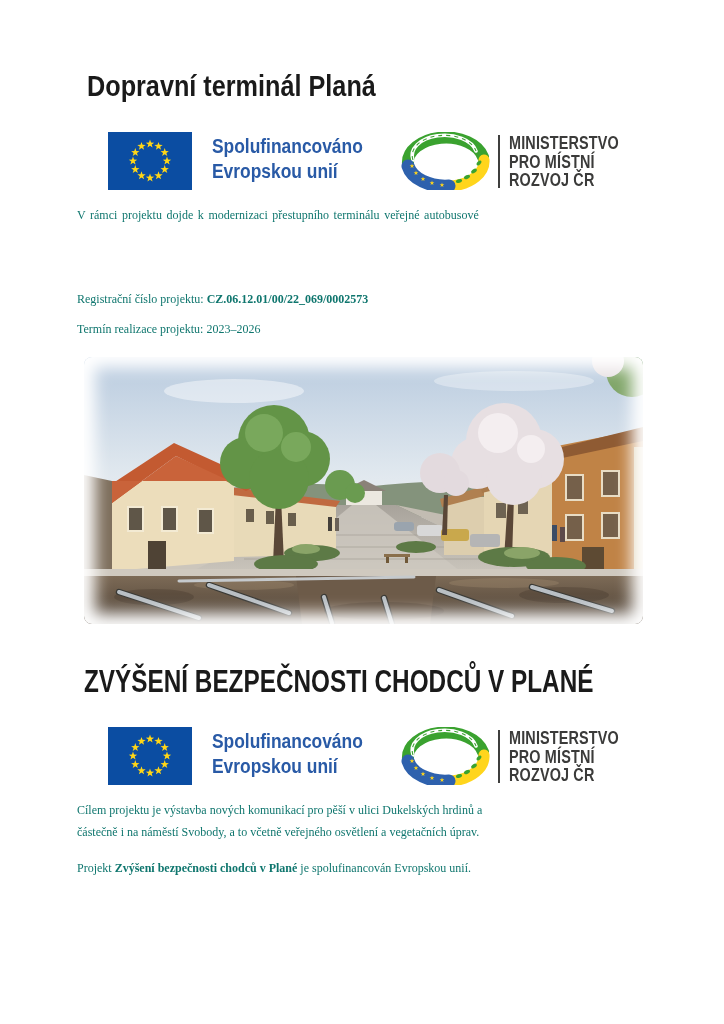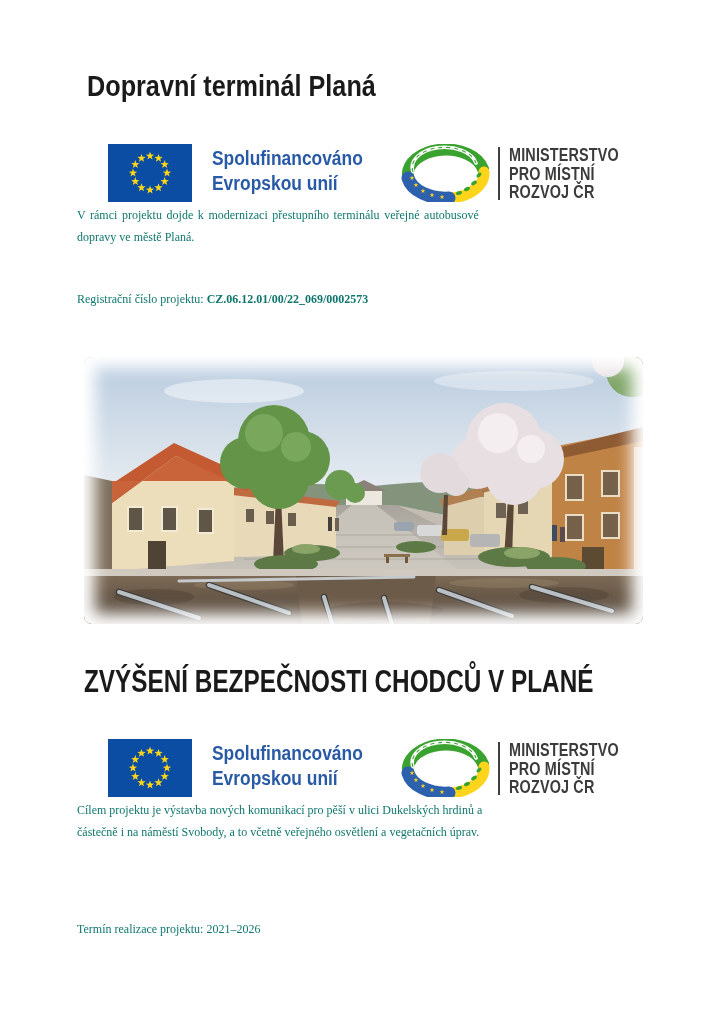--- a/index.html
+++ b/index.html
@@ -20,21 +20,21 @@
     font-family: "Liberation Sans", sans-serif;
     font-weight: 700;
     color: #1a1a1a;
     white-space: nowrap;
     transform-origin: left top;
   }
   #title1 { left: 87px; top: 70px; font-size: 29px; transform: scaleX(.87); }
   #title2 { left: 84px; top: 663px; font-size: 32px; transform: scaleX(.76); }
 
   
-  .logo-row { position: absolute; left: 0; width: 724px; height: 64px; margin-top: 12px; }
+  .logo-row { position: absolute; left: 0; width: 724px; height: 64px; }
   #logos1 { top: 129px; }
   #logos2 { top: 724px; }
   .eu-flag { position: absolute; left: 108px; top: 3px; }
   .eu-text {
     position: absolute; left: 212px; top: 5px;
     font-family: "Liberation Sans", sans-serif; font-weight: 700;
     font-size: 20px; line-height: 25px; color: #295aa6;
     transform: scaleX(.87); transform-origin: left top; white-space: nowrap;
   }
   .min-logo { position: absolute; left: 399px; top: 3px; }
@@ -124,25 +124,25 @@
     </svg>
     <div class="min-divider"></div>
     <div class="min-text">
       <div>MINISTERSTVO</div>
       <div>PRO MÍSTNÍ</div>
       <div>ROZVOJ ČR</div>
     </div>
   </div>
 
   <div class="bline ws1" style="top:204px">V rámci projektu dojde k modernizaci přestupního terminálu veřejné autobusové</div>
-  <div class="bline" style="top:226px">dopravy ve městě Planá.</div>
 
 
   <div class="bline" style="top:288px"><span>Registrační číslo projektu: </span><strong>CZ.06.12.01/00/22_069/0002573</strong></div>
 
+  <div class="bline" style="top:318px"><span>Termín realizace projektu: </span><span>2023–2026</span></div>
 
   <div class="photo" role="img" aria-label="Vizualizace ulice s domy, stromy a řezem podloží s potrubím">
     <svg width="559" height="267" viewBox="0 0 559 267">
       <defs>
         <linearGradient id="sky" x1="0" y1="0" x2="0" y2="1">
           <stop offset="0" stop-color="#b9cbdf"></stop>
           <stop offset=".7" stop-color="#dfe7ee"></stop>
           <stop offset="1" stop-color="#edf0f2"></stop>
         </linearGradient>
         <linearGradient id="soil" x1="0" y1="0" x2="0" y2="1">
@@ -340,17 +340,17 @@
     <div class="min-text">
       <div>MINISTERSTVO</div>
       <div>PRO MÍSTNÍ</div>
       <div>ROZVOJ ČR</div>
     </div>
   </div>
 
   <div class="bline" style="top:799px">Cílem projektu je výstavba nových komunikací pro pěší v ulici Dukelských hrdinů a</div>
   <div class="bline" style="top:821px">částečně i na náměstí Svobody, a to včetně veřejného osvětlení a vegetačních úprav.</div>
 
-
-
-  <div class="bline" style="top:918px"><span>Termín realizace projektu: </span><span>2021–2026</span></div>
+  <div class="bline" style="top:857px"><span>Projekt </span><strong>Zvýšení bezpečnosti chodců v Plané</strong><span> je spolufinancován Evropskou unií.</span></div>
+
+
 
 </div>
 
 </body></html>

